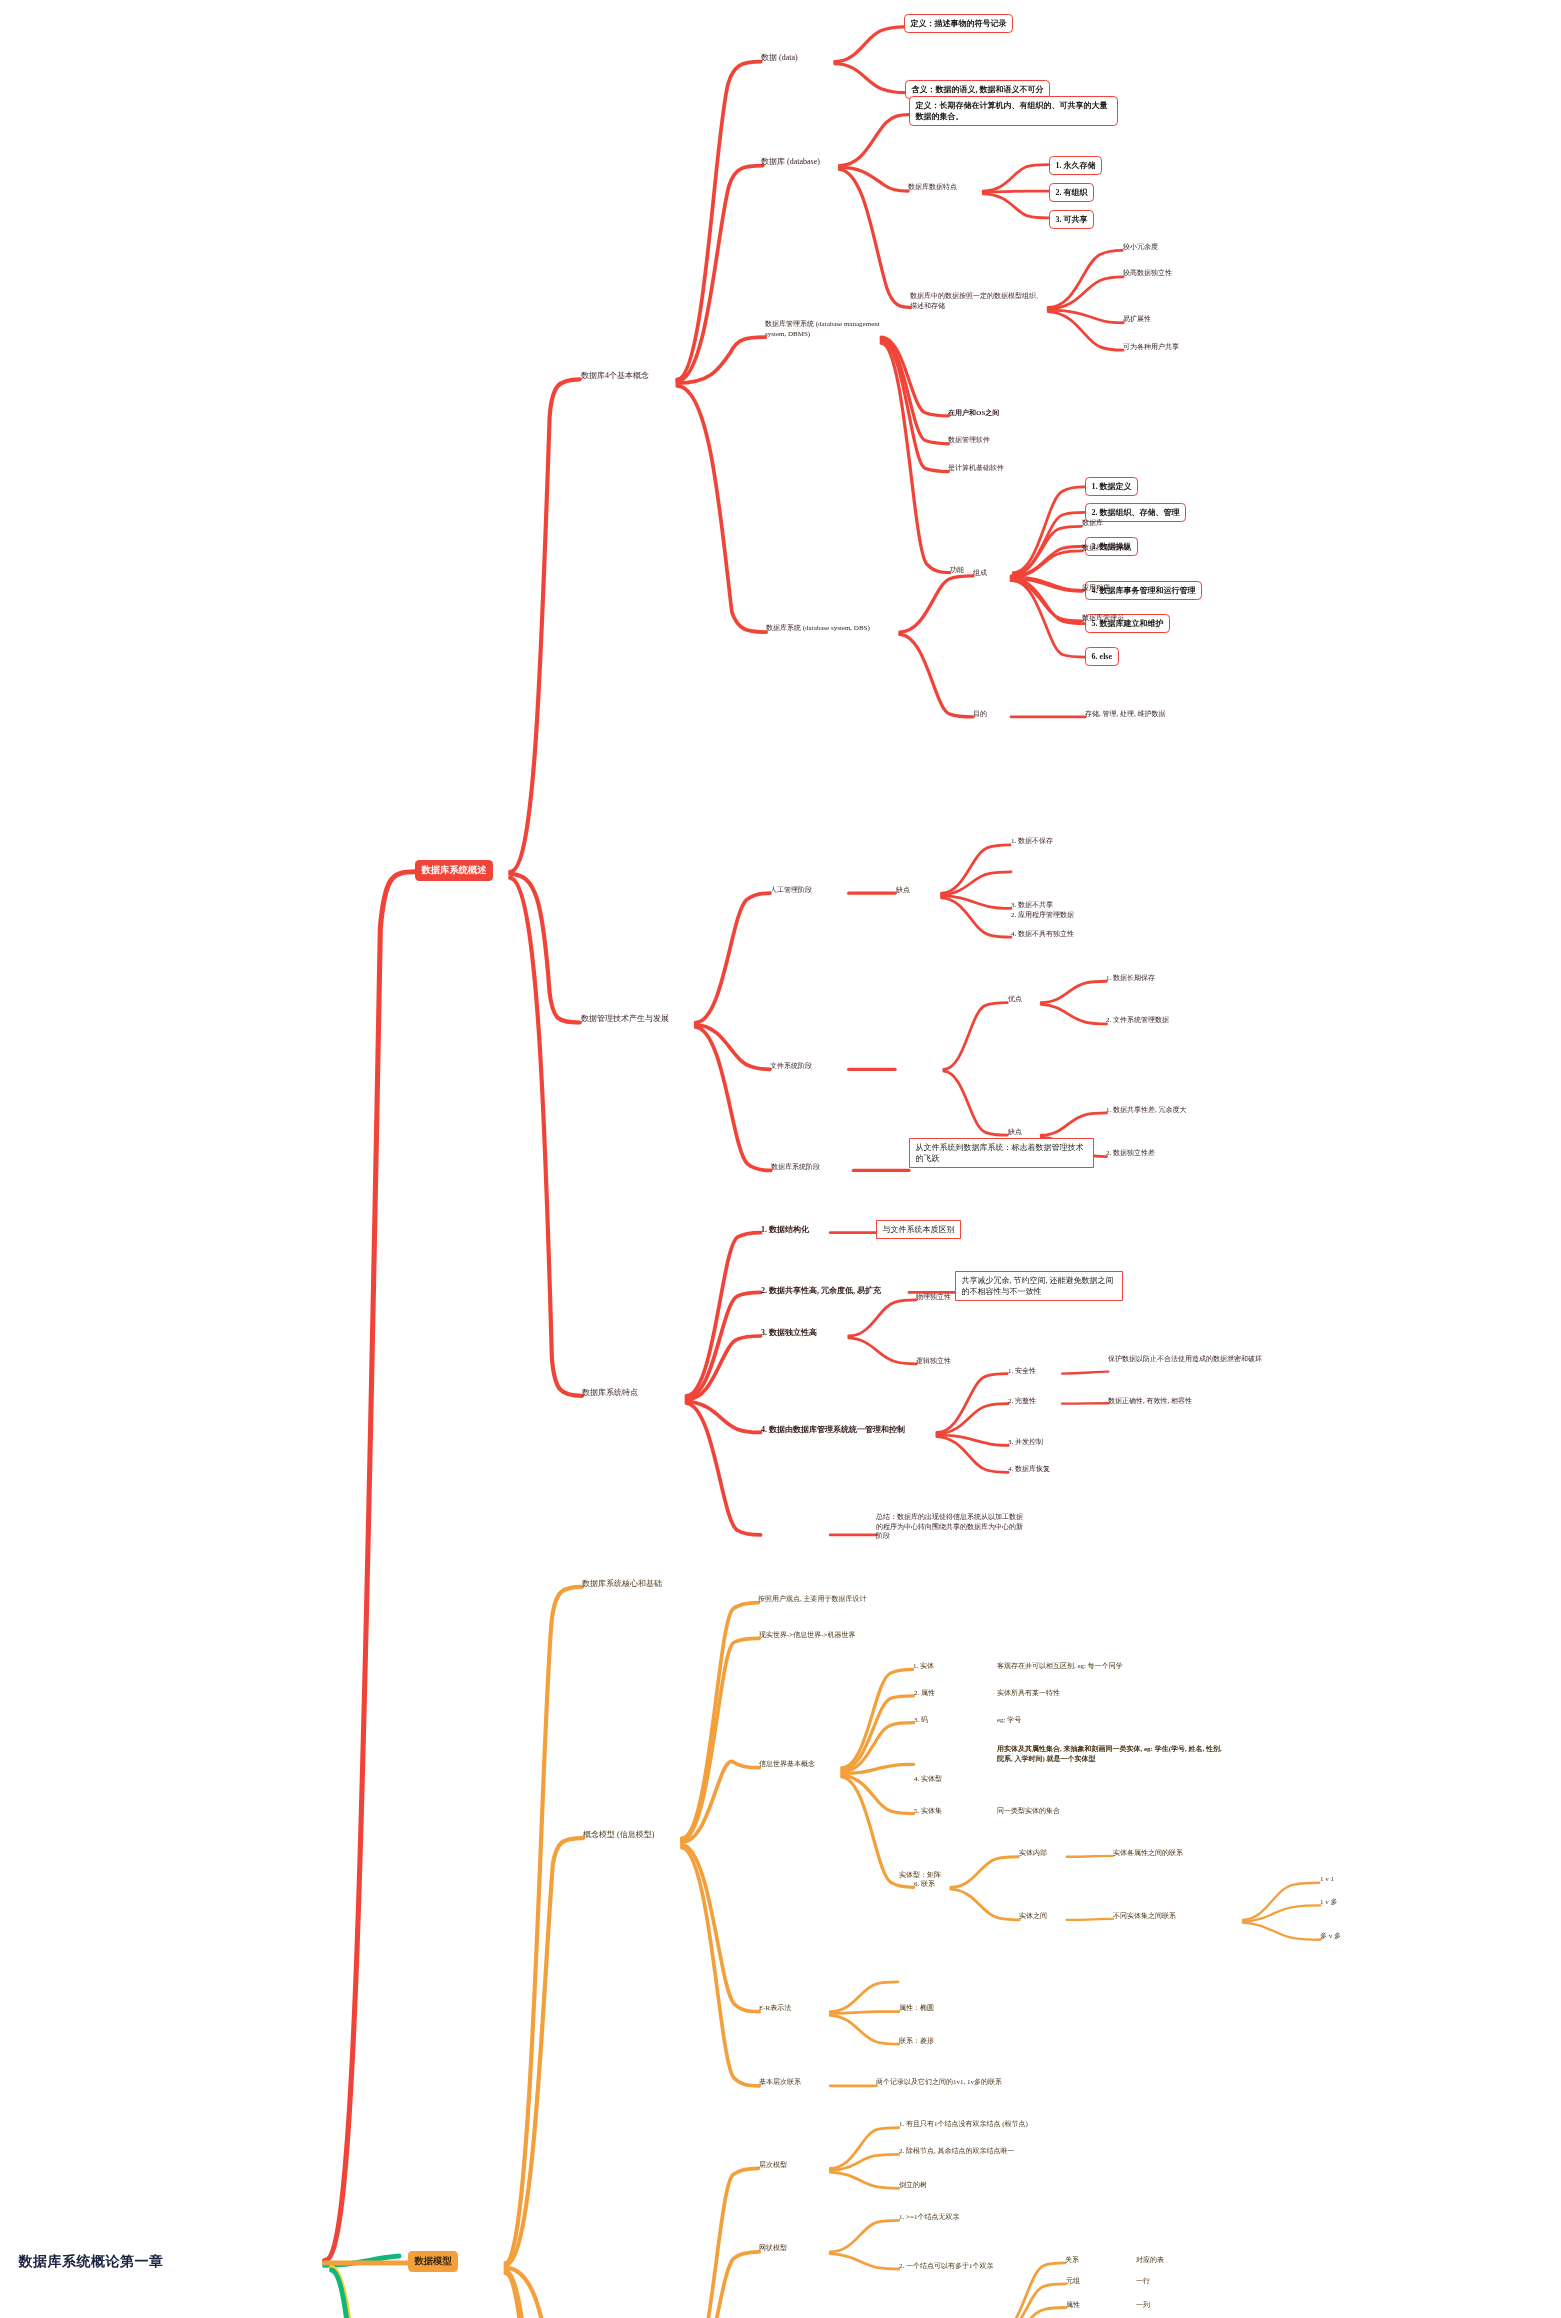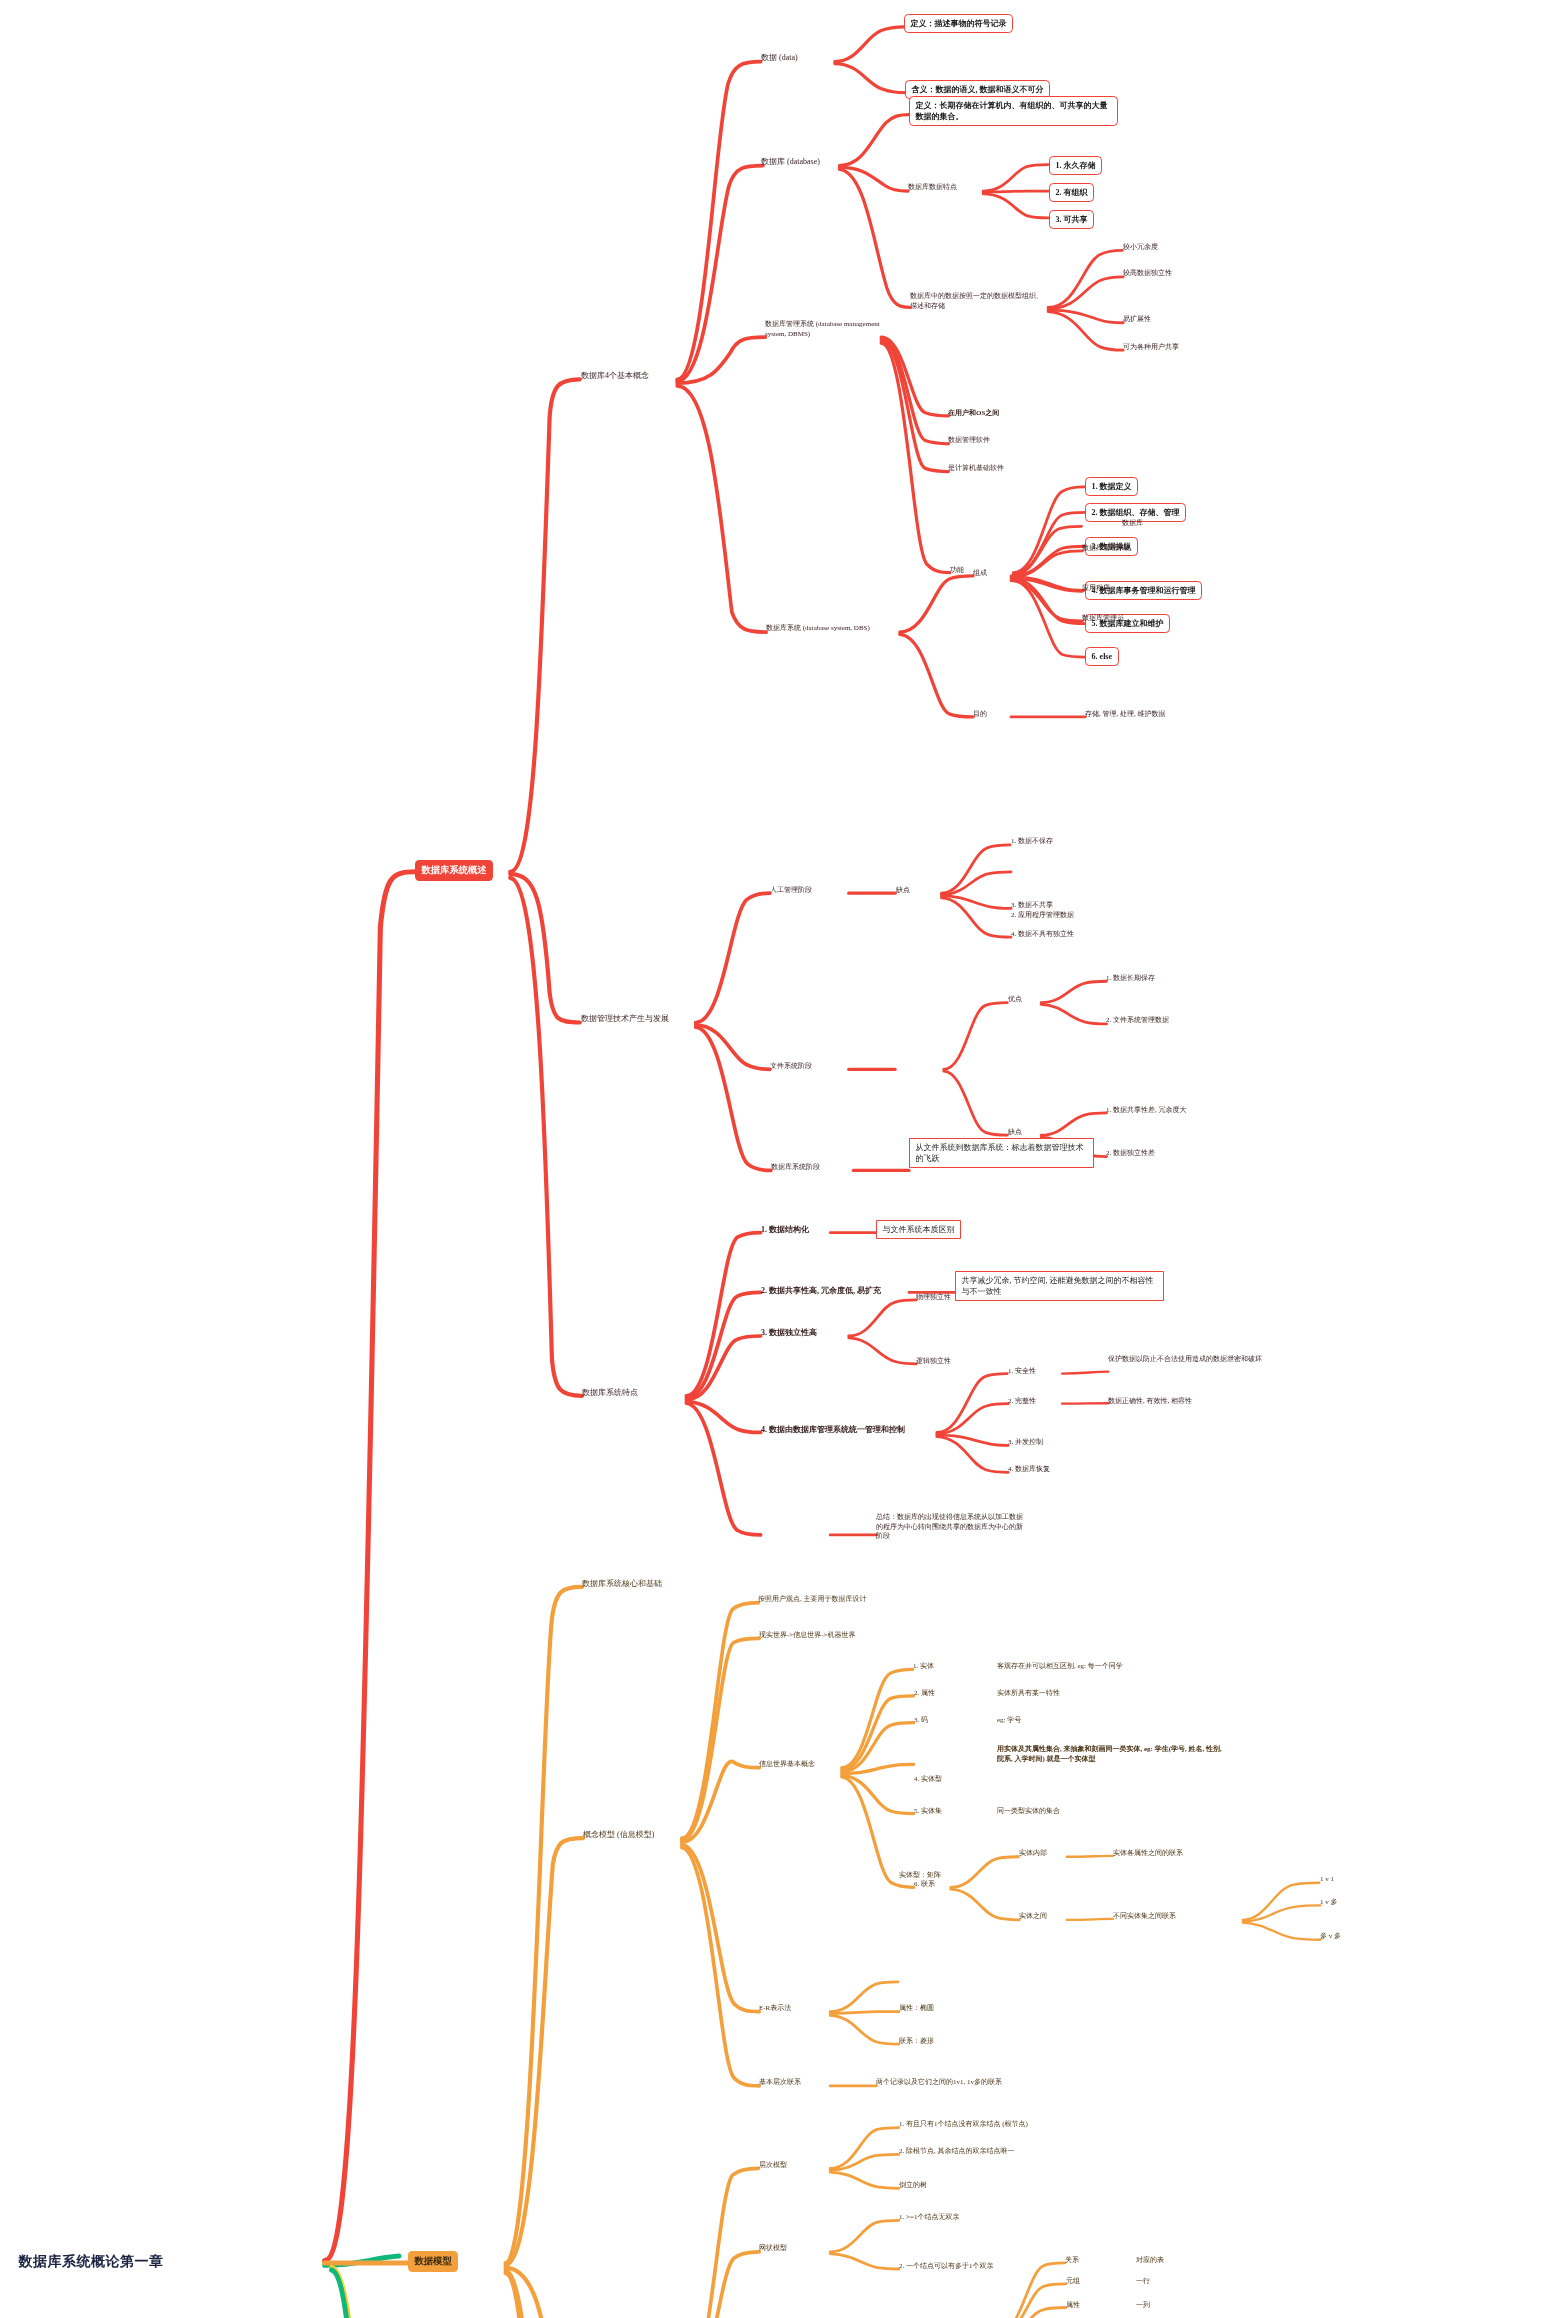--- a/index.html
+++ b/index.html
@@ -278,21 +278,21 @@
   <div class="node sub red small" style="left:950px;top:566px;">功能</div>
   <div class="node boxed" style="left:1085px;top:477px;">1. 数据定义</div>
   <div class="node boxed" style="left:1085px;top:503px;">2. 数据组织、存储、管理</div>
   <div class="node boxed" style="left:1085px;top:537px;">3. 数据操纵</div>
   <div class="node boxed" style="left:1085px;top:581px;">4. 数据库事务管理和运行管理</div>
   <div class="node boxed" style="left:1085px;top:614px;">5. 数据库建立和维护</div>
   <div class="node boxed" style="left:1085px;top:647px;">6. else</div>
 
   <div class="node sub red small" style="left:766px;top:624px;width:139px;">数据库系统 (database system, DBS)</div>
   <div class="node sub red small" style="left:973px;top:569px;">组成</div>
-  <div class="node sub red small" style="left:1082px;top:519px;margin-left:40px;">数据库</div>
+  <div class="node sub red small" style="left:1082px;top:519px;">数据库</div>
   <div class="node sub red small" style="left:1082px;top:544px;">数据库管理系统</div>
   <div class="node sub red small" style="left:1082px;top:584px;">应用程序</div>
   <div class="node sub red small" style="left:1082px;top:614px;">数据库管理员</div>
   <div class="node sub red small" style="left:973px;top:710px;">目的</div>
   <div class="node sub red small" style="left:1085px;top:710px;">存储, 管理, 处理, 维护数据</div>
 
   <div class="node sub red" style="left:581px;top:1013px;">数据管理技术产生与发展</div>
 
   <div class="node sub red small" style="left:770px;top:886px;">人工管理阶段</div>
   <div class="node sub red small" style="left:896px;top:886px;">缺点</div>
@@ -311,21 +311,21 @@
 
   <div class="node sub red small" style="left:771px;top:1163px;">数据库系统阶段</div>
   <div class="node boxed thin sq" style="left:909px;top:1138px;width:185px;">从文件系统到数据库系统：标志着数据管理技术的飞跃</div>
 
   <div class="node sub red" style="left:582px;top:1387px;">数据库系统特点</div>
 
   <div class="node sub red bold" style="left:761px;top:1224px;">1. 数据结构化</div>
   <div class="node boxed hex thin" style="left:876px;top:1220px;">与文件系统本质区别</div>
 
   <div class="node sub red bold" style="left:761px;top:1285px;">2. 数据共享性高, 冗余度低, 易扩充</div>
-  <div class="node boxed hex thin" style="left:955px;top:1271px;width:209px;">共享减少冗余, 节约空间, 还能避免数据之间的不相容性与不一致性</div>
+  <div class="node boxed hex thin" style="left:955px;top:1271px;width:168px;">共享减少冗余, 节约空间, 还能避免数据之间的不相容性与不一致性</div>
 
   <div class="node sub red bold" style="left:761px;top:1327px;">3. 数据独立性高</div>
   <div class="node sub red small" style="left:916px;top:1293px;">物理独立性</div>
   <div class="node sub red small" style="left:916px;top:1357px;">逻辑独立性</div>
 
   <div class="node sub red bold" style="left:761px;top:1424px;">4. 数据由数据库管理系统统一管理和控制</div>
   <div class="node sub red small" style="left:1008px;top:1367px;">1. 安全性</div>
   <div class="node sub red small" style="left:1108px;top:1355px;width:241px;">保护数据以防止不合法使用造成的数据泄密和破坏</div>
   <div class="node sub red small" style="left:1008px;top:1397px;">2. 完整性</div>
   <div class="node sub red small" style="left:1108px;top:1397px;">数据正确性, 有效性, 相容性</div>

